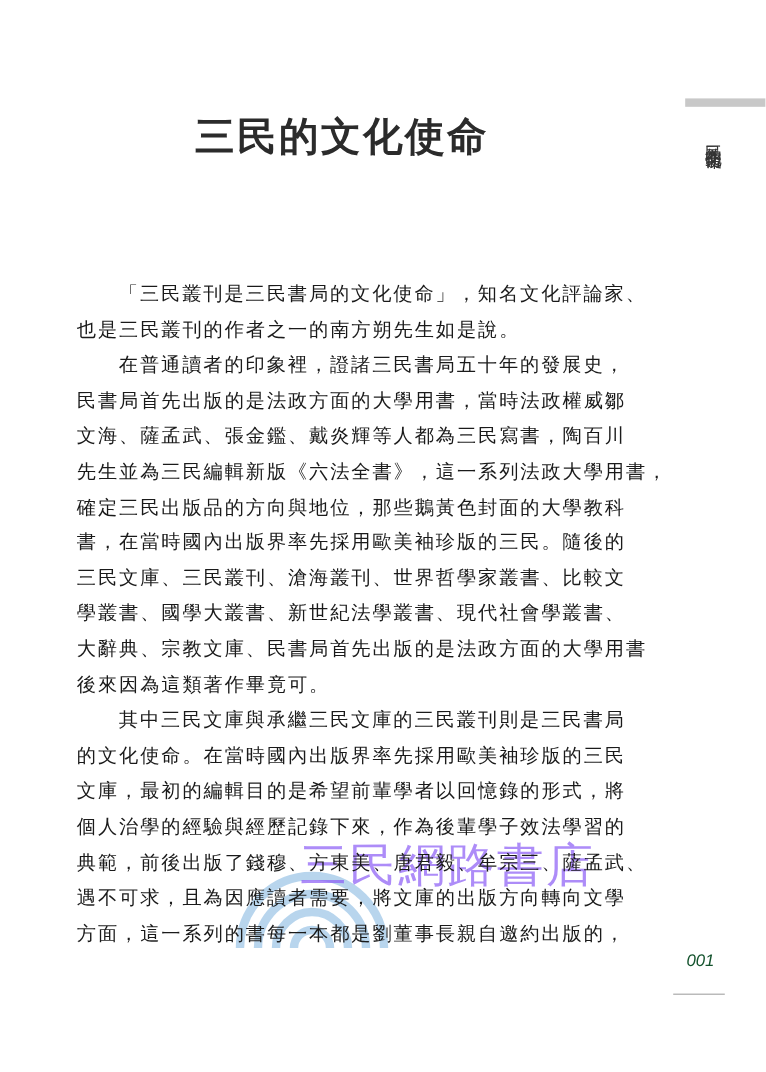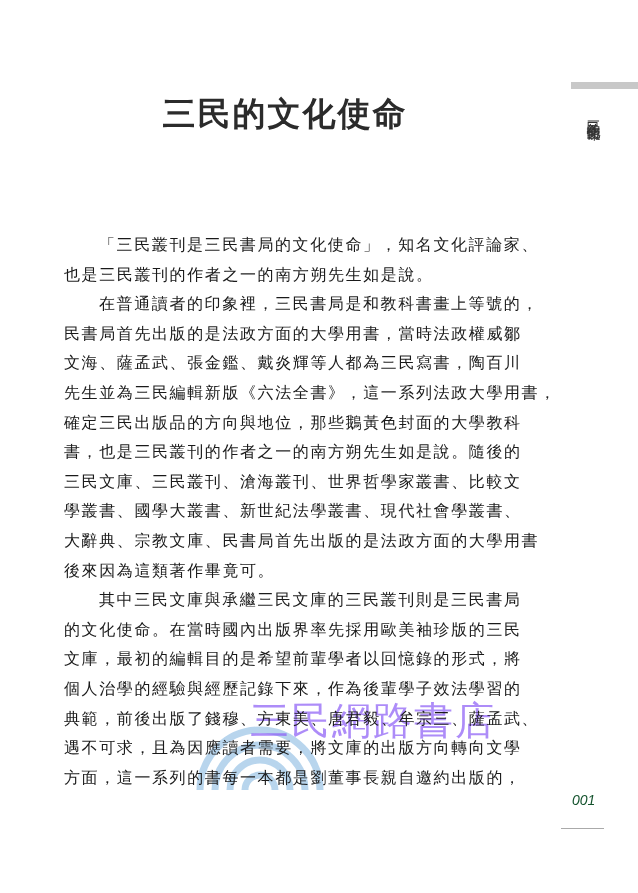--- a/index.html
+++ b/index.html
@@ -38,26 +38,26 @@
     <path d="M35 100 A45 45 0 0 1 125 100"></path>
     <path d="M50 100 A30 30 0 0 1 110 100"></path>
     <path d="M65 100 A15 15 0 0 1 95 100"></path>
   </g>
 </svg>
 <div class="wm-text">三民網路書店</div>
 
 <div class="body-text" id="body-text">
     <div class="line indent">「三民叢刊是三民書局的文化使命」，知名文化評論家、</div>
     <div class="line last">也是三民叢刊的作者之一的南方朔先生如是說。</div>
-    <div class="line indent">在普通讀者的印象裡，三民書局是和教科書畫上等號的，</div>
+    <div class="line indent">在普通讀者的印象裡，證諸三民書局五十年的發展史，</div>
     <div class="line">民書局首先出版的是法政方面的大學用書，當時法政權威鄒</div>
     <div class="line">文海、薩孟武、張金鑑、戴炎輝等人都為三民寫書，陶百川</div>
     <div class="line">先生並為三民編輯新版《六法全書》，這一系列法政大學用書，</div>
     <div class="line">確定三民出版品的方向與地位，那些鵝黃色封面的大學教科</div>
-    <div class="line">書，也是三民叢刊的作者之一的南方朔先生如是說。隨後的</div>
+    <div class="line">書，在當時國內出版界率先採用歐美袖珍版的三民。隨後的</div>
     <div class="line">三民文庫、三民叢刊、滄海叢刊、世界哲學家叢書、比較文</div>
     <div class="line">學叢書、國學大叢書、新世紀法學叢書、現代社會學叢書、</div>
     <div class="line">大辭典、宗教文庫、民書局首先出版的是法政方面的大學用書</div>
     <div class="line last">後來因為這類著作畢竟可。</div>
     <div class="line indent">其中三民文庫與承繼三民文庫的三民叢刊則是三民書局</div>
     <div class="line">的文化使命。在當時國內出版界率先採用歐美袖珍版的三民</div>
     <div class="line">文庫，最初的編輯目的是希望前輩學者以回憶錄的形式，將</div>
     <div class="line">個人治學的經驗與經歷記錄下來，作為後輩學子效法學習的</div>
     <div class="line">典範，前後出版了錢穆、方東美、唐君毅、牟宗三、薩孟武、</div>
     <div class="line">遇不可求，且為因應讀者需要，將文庫的出版方向轉向文學</div>

